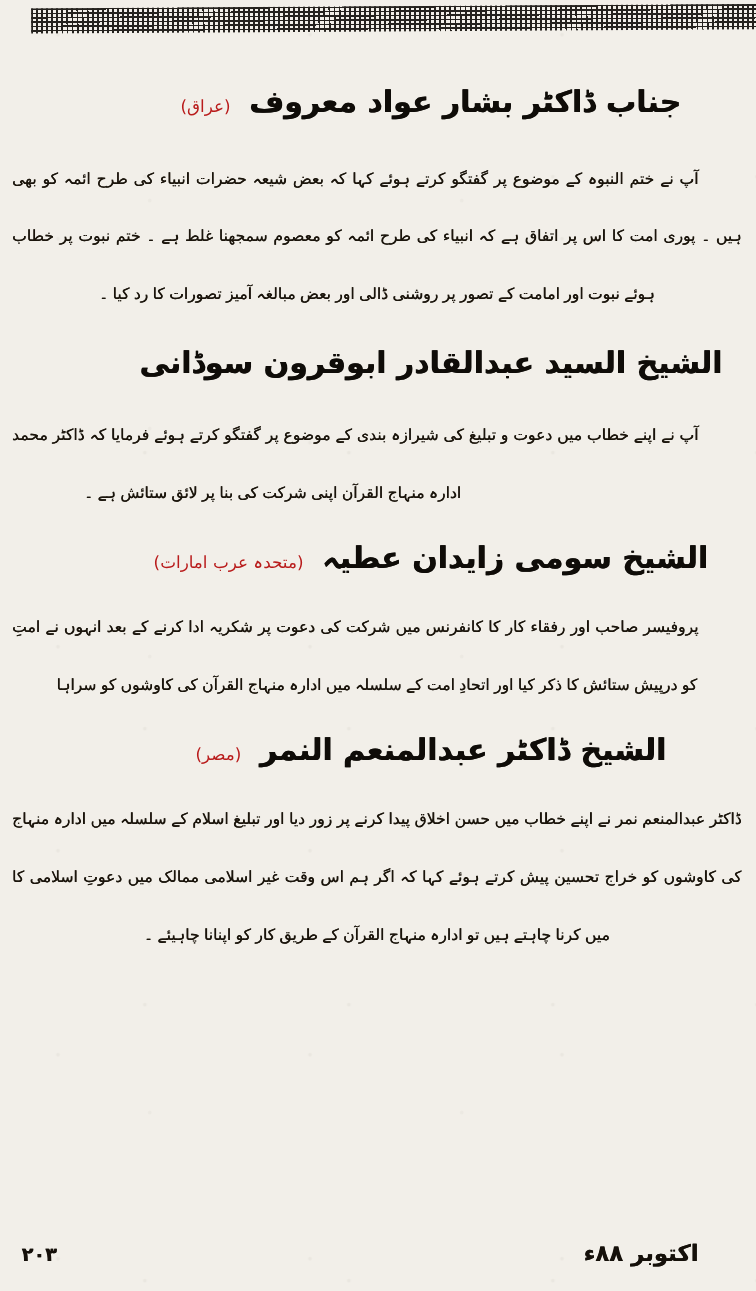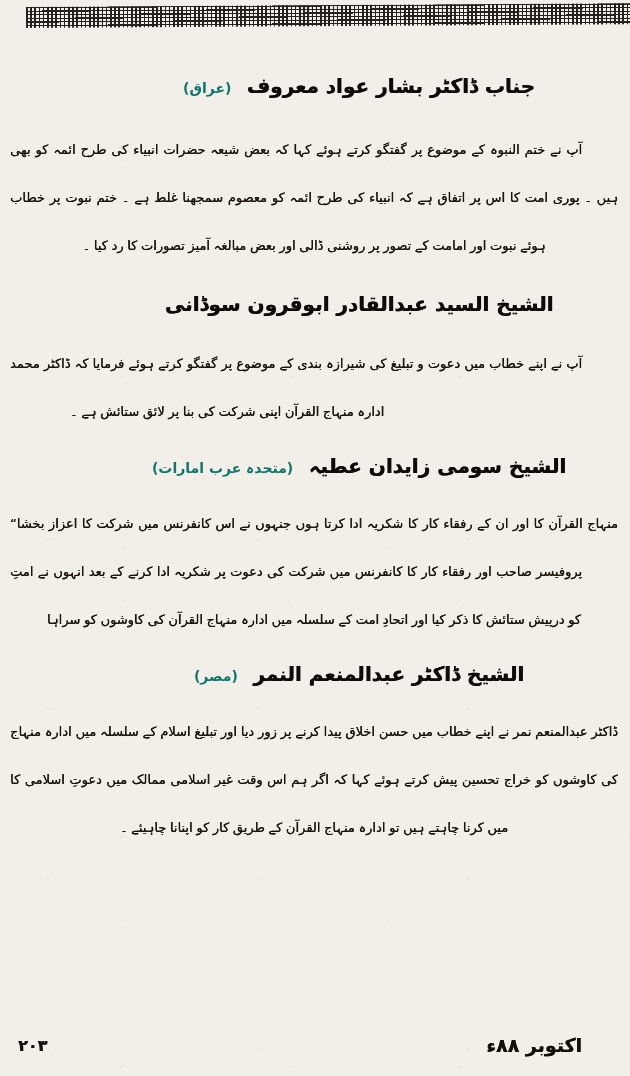--- a/index.html
+++ b/index.html
@@ -27,22 +27,22 @@
     position:absolute;top:28px;left:10px;right:12px;
     direction:rtl;
   }
   .hd{
     margin:0 0 0 90px;          
     text-align:center;
     height:58px;line-height:58px;
     white-space:nowrap;overflow:visible;
     font-weight:bold;color:#0f0c08;
   }
-  .hd .hmain{font-size:20px;letter-spacing:0;text-shadow:0.5px 0 0 currentColor;}
-  .hd .hnote{font-size:14px;font-weight:bold;padding-right:7px;color:#0f766e;}
+  .hd .hmain{font-size:25px;letter-spacing:0;text-shadow:0.5px 0 0 currentColor;}
+  .hd .hnote{font-size:14px;font-weight:normal;padding-right:7px;color:#b91c1c;}
   .mt28{margin-top:28px;} .mt4{margin-top:4px;}
   .para{margin:0;padding:0;}
   .p1{margin-top:12px;} .p2{margin-top:8px;} .p3{margin-top:6px;} .p4{margin-top:6px;}
   .pline{
     display:block;height:48px;line-height:48px;
     font-size:13px;color:#1b150c;
     text-align:justify;text-align-last:justify;
     text-shadow:0.3px 0 0 currentColor;
     overflow:hidden;word-spacing:-0.5px;
   }
@@ -84,21 +84,20 @@
       <span class="pline end-left">ادارہ منہاج القرآن اپنی شرکت کی بنا پر لائق ستائش ہے ۔</span>
     </p>
   </section>
 
   <section>
     <h2 class="hd">
       <span class="hmain">الشیخ سومی زایدان عطیہ</span>
       <span class="hnote">(متحدہ عرب امارات)</span>
     </h2>
     <p class="para p3">
-      <span class="pline">منہاج القرآن کا اور ان کے رفقاء کار کا شکریہ ادا کرتا ہوں جنہوں نے اس کانفرنس میں شرکت کا اعزاز بخشا“</span>
       <span class="pline ind">پروفیسر صاحب اور رفقاء کار کا کانفرنس میں شرکت کی دعوت پر شکریہ ادا کرنے کے بعد انہوں نے امتِ مسلمہ</span>
       <span class="pline end-center">کو درپیش ستائش کا ذکر کیا اور اتحادِ امت کے سلسلہ میں ادارہ منہاج القرآن کی کاوشوں کو سراہا</span>
     </p>
   </section>
 
   <section>
     <h2 class="hd">
       <span class="hmain">الشیخ ڈاکٹر عبدالمنعم النمر</span>
       <span class="hnote">(مصر)</span>
     </h2>

